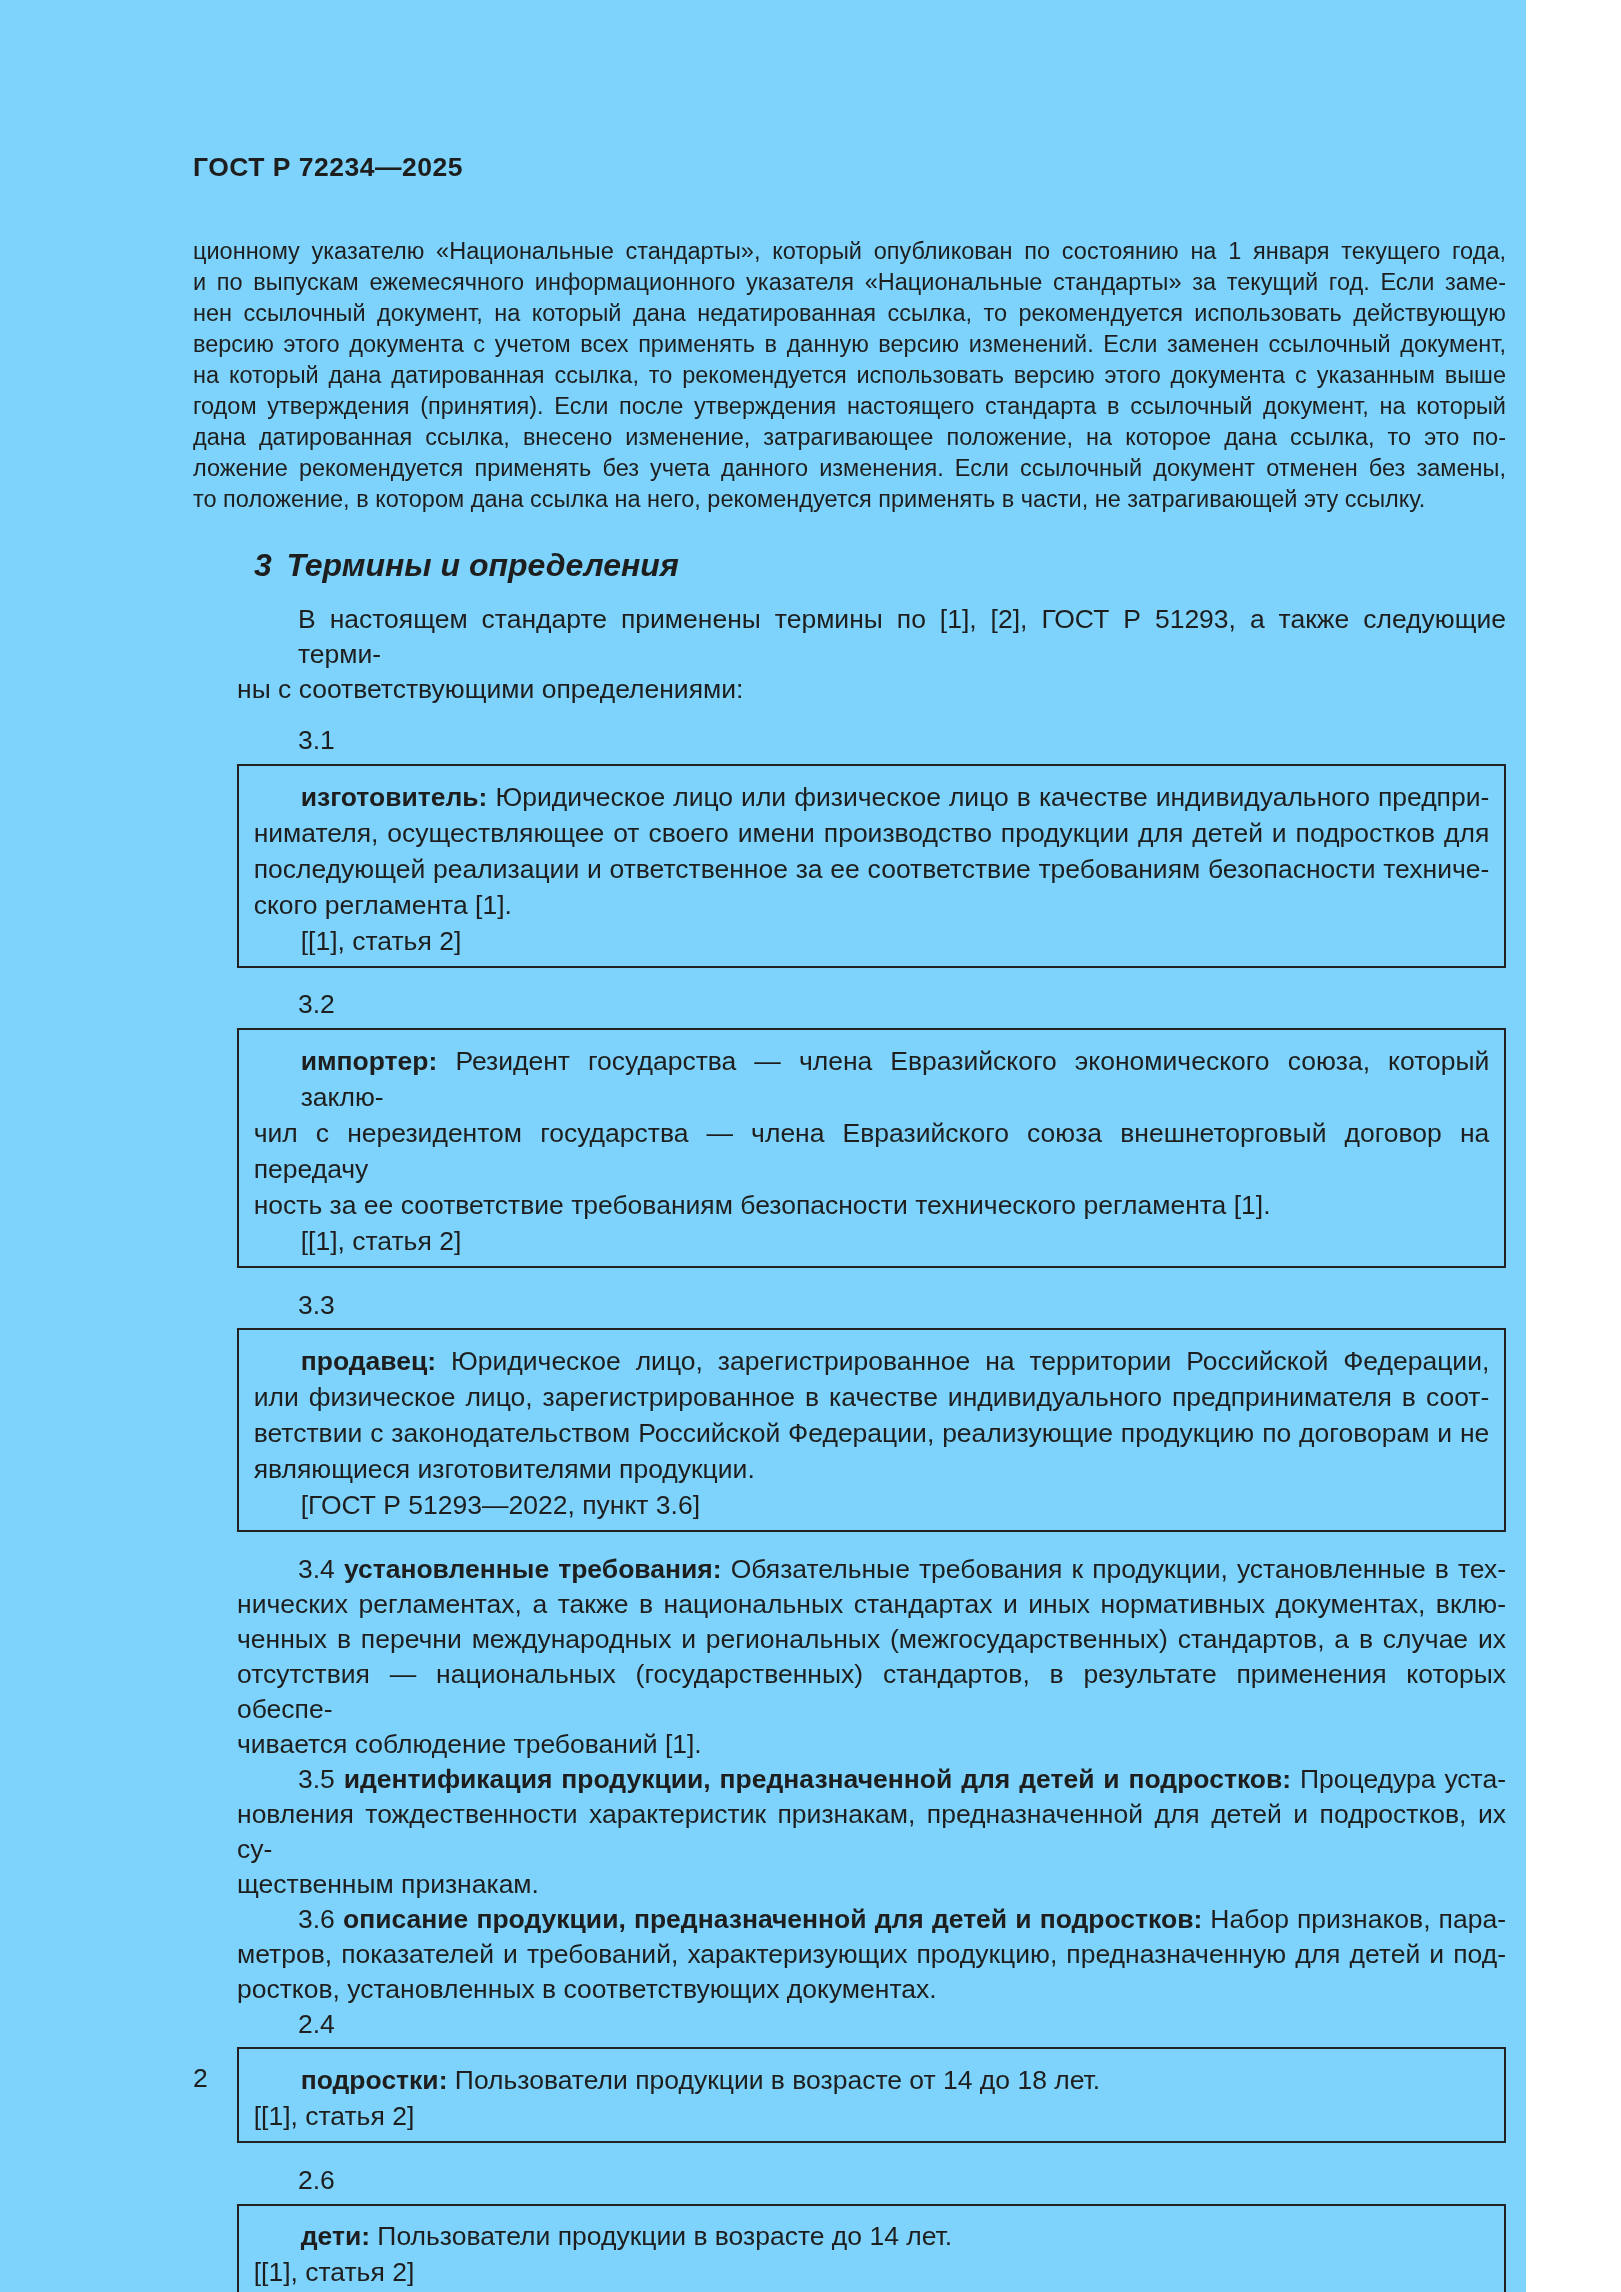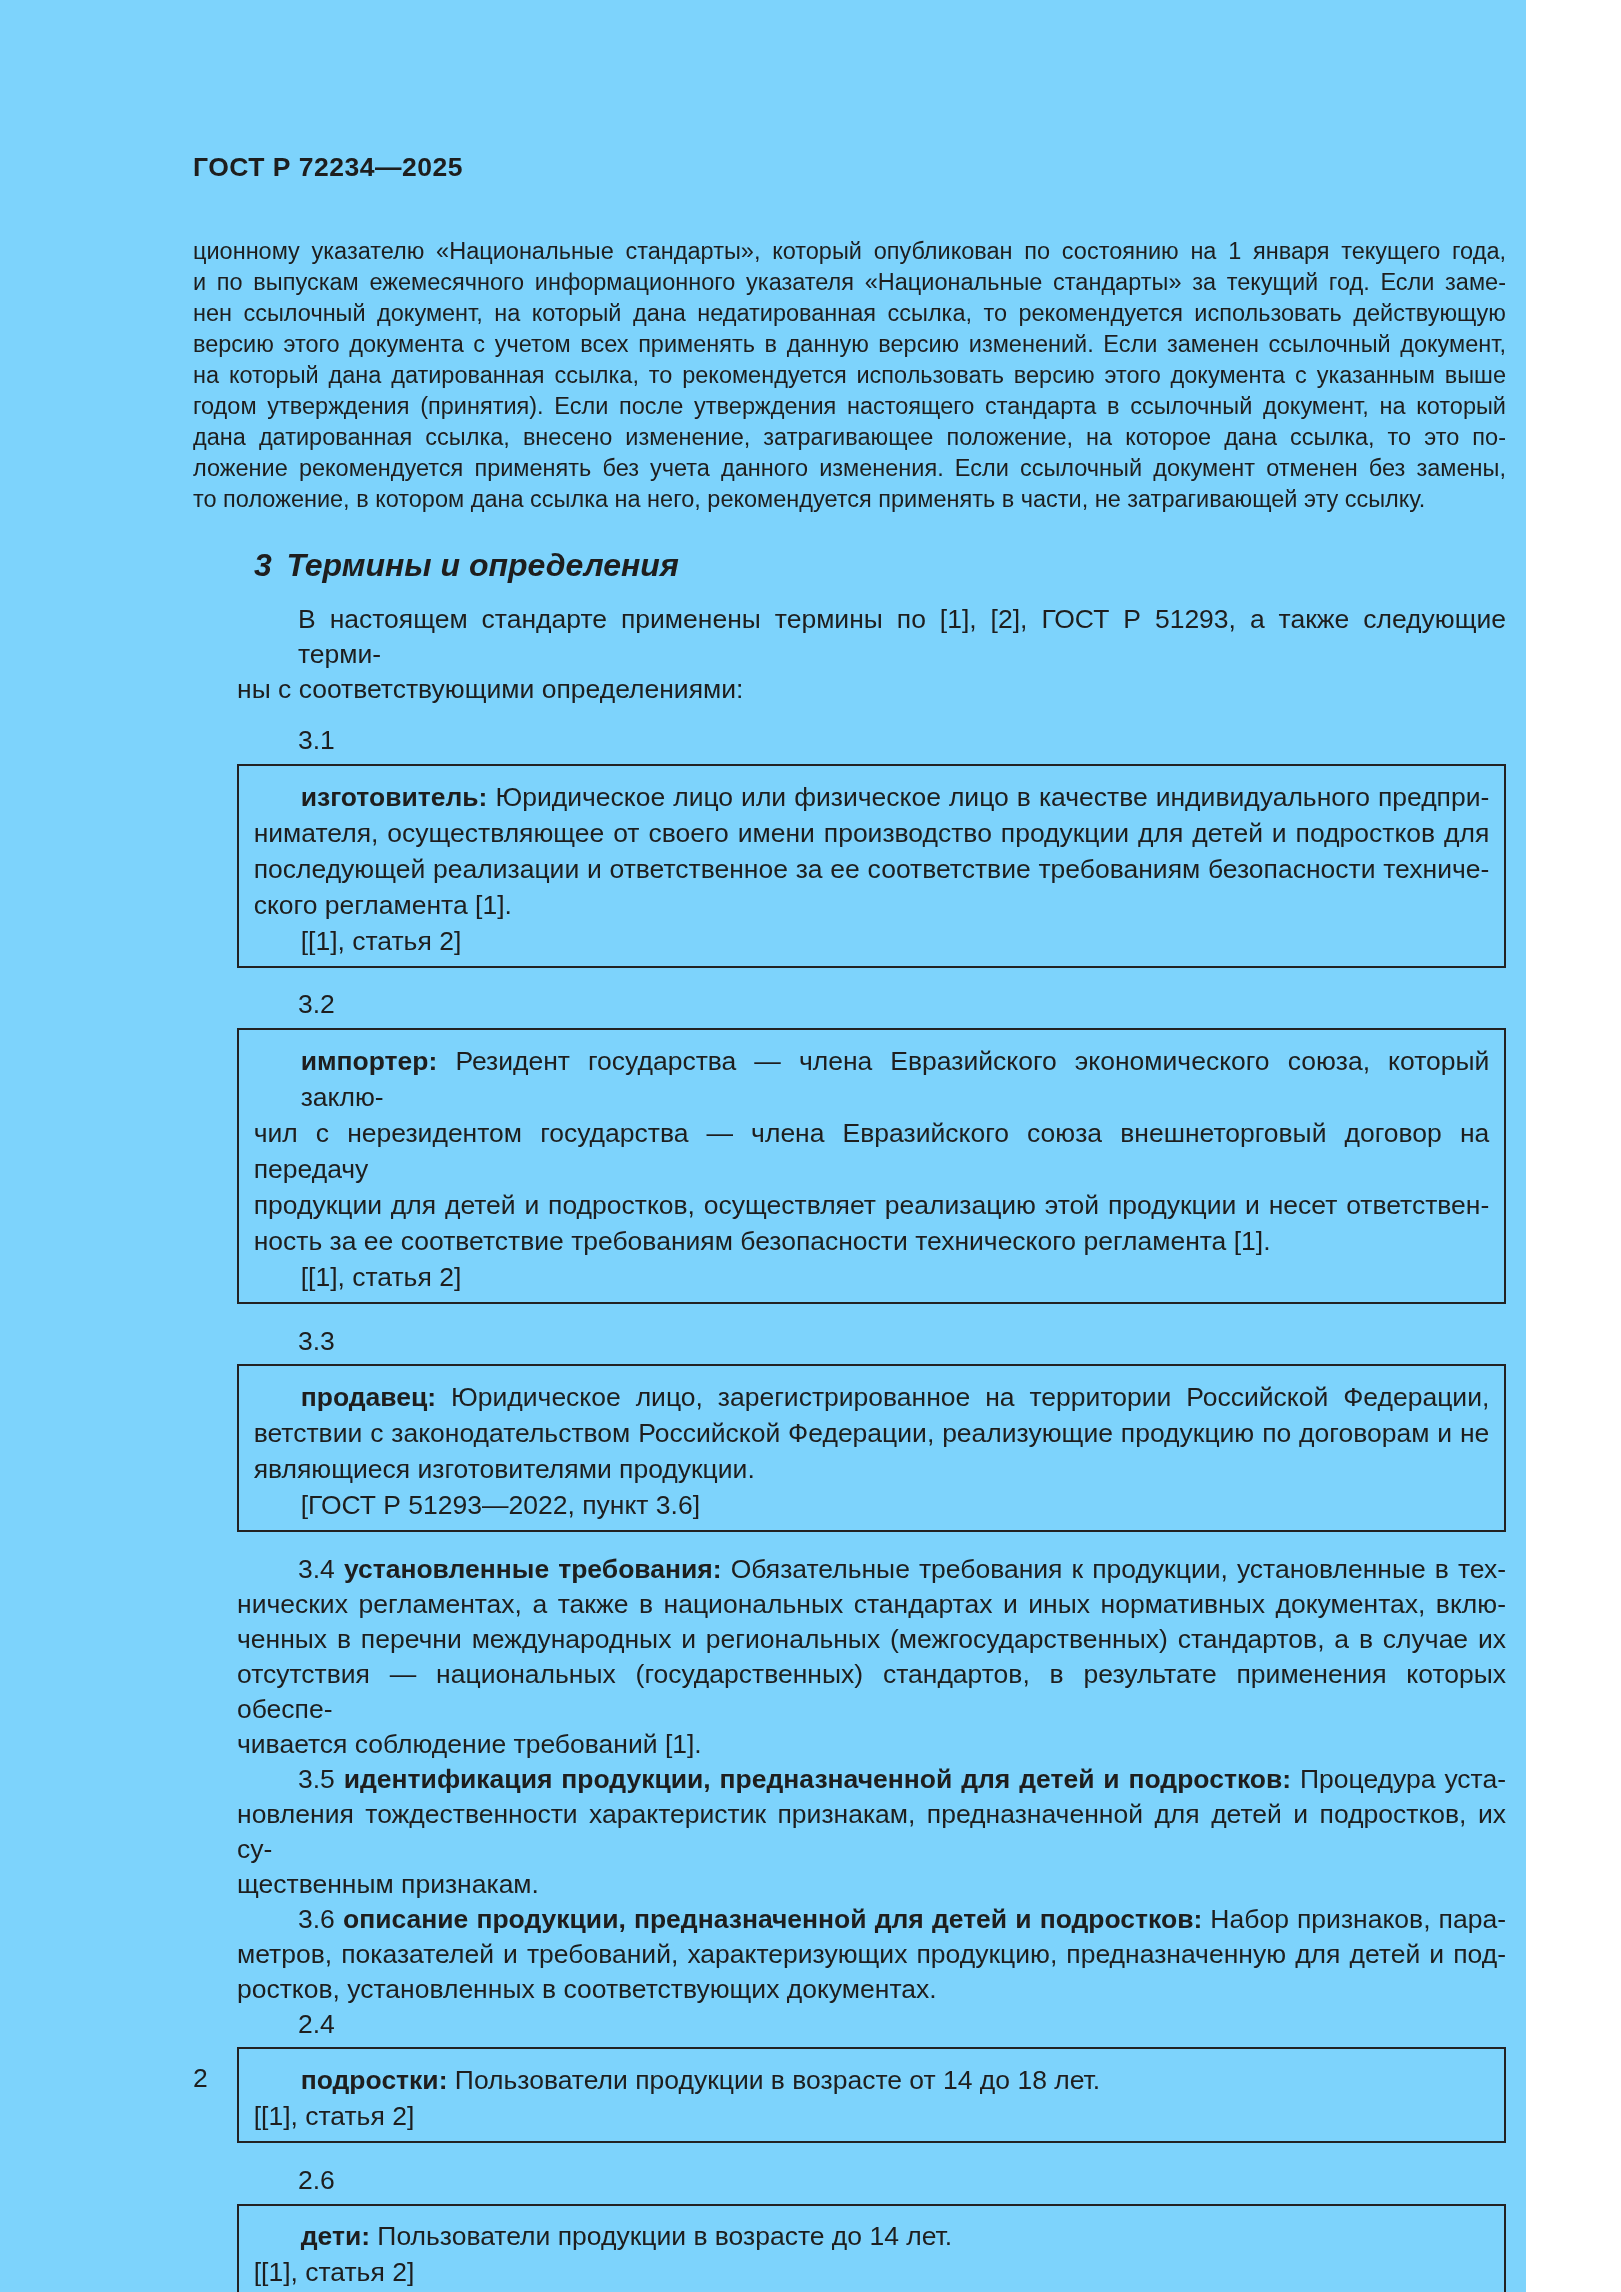--- a/index.html
+++ b/index.html
@@ -99,29 +99,29 @@
           <div class="tline just">последующей реализации и ответственное за ее соответствие требованиям безопасности техниче-</div>
           <div class="tline">ского регламента [1].</div>
           <div class="tline ind">[[1], статья 2]</div>
         </div>
         <div>
           <div class="tline ind">3.2</div>
         </div>
         <div class="termbox">
           <div class="tline just ind"><b>импортер:</b> Резидент государства — члена Евразийского экономического союза, который заклю-</div>
           <div class="tline just">чил с нерезидентом государства — члена Евразийского союза внешнеторговый договор на передачу</div>
-          <div class="tline just">продукции для детей и подростков, осуществляет реализацию этой продукции и несет ответствен-</div>
           <div class="tline">ность за ее соответствие требованиям безопасности технического регламента [1].</div>
           <div class="tline ind">[[1], статья  2]</div>
         </div>
         <div>
           <div class="tline ind">3.3</div>
         </div>
         <div class="termbox">
           <div class="tline just ind"><b>продавец:</b> Юридическое лицо, зарегистрированное на территории Российской Федерации,</div>
+          <div class="tline just">или физическое лицо, зарегистрированное в качестве индивидуального предпринимателя в соот-</div>
           <div class="tline just">ветствии с законодательством Российской Федерации, реализующие продукцию по договорам и не</div>
           <div class="tline">являющиеся изготовителями продукции.</div>
           <div class="tline ind">[ГОСТ Р 51293—2022, пункт 3.6]</div>
         </div>
         <div>
           <div class="tline just ind">3.4 <b>установленные требования:</b> Обязательные требования к продукции, установленные в тех-</div>
           <div class="tline just">нических регламентах, а также в национальных стандартах и иных нормативных документах, вклю-</div>
           <div class="tline just">ченных в перечни международных и региональных (межгосударственных) стандартов, а в случае их</div>
           <div class="tline just">отсутствия — национальных (государственных) стандартов, в результате применения которых обеспе-</div>
           <div class="tline">чивается соблюдение требований [1].</div>

